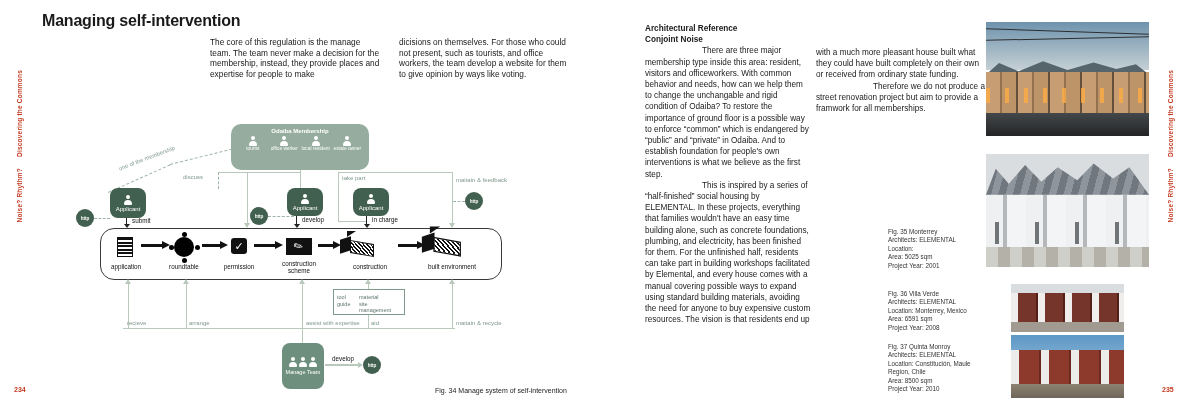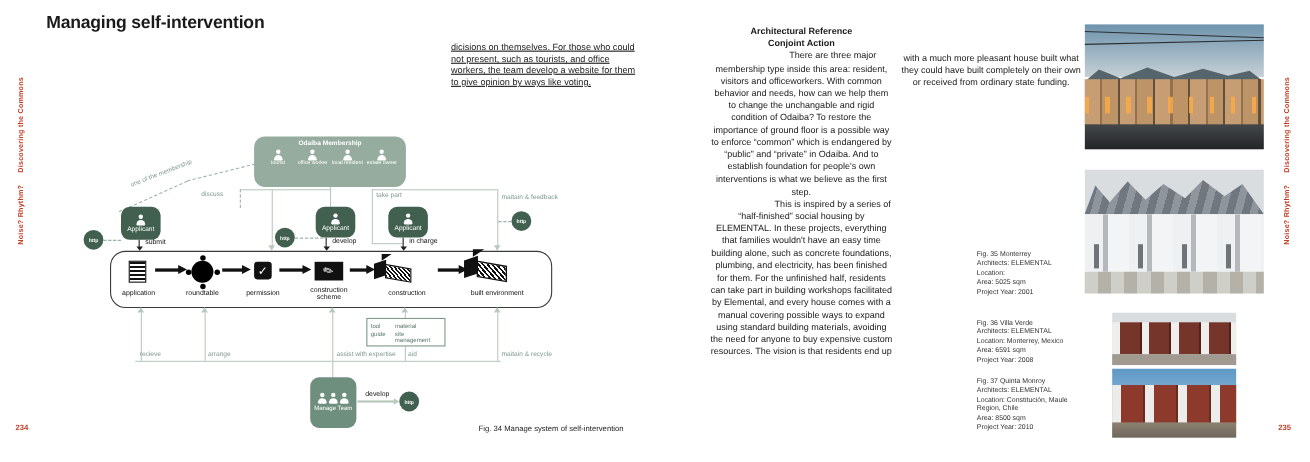--- a/index.html
+++ b/index.html
@@ -63,21 +63,21 @@
   .axon .f{position:absolute;top:-5px;left:7px;width:0;height:0;border-left:9px solid #111;border-bottom:6px solid transparent;}
   .toolbox{position:absolute;left:333px;top:289px;width:72px;height:26px;border:1px solid #7f998b;background:#fff;
            font-size:5.5px;color:#5d776b;padding:2px 3px;box-sizing:border-box;}
   .toolbox .trow{display:flex;margin-top:1.5px;}
   .toolbox .trow span:first-child{width:22px;}
   .team{position:absolute;left:282px;top:343px;width:42px;height:46px;background:#6f8f7e;border-radius:8px;
         color:#fff;display:flex;flex-direction:column;align-items:center;justify-content:center;gap:2px;}
   .team .tpeople{display:flex;gap:2px;}
   .team .tlabel{font-size:5.5px;text-align:center;line-height:6px;}
   
-  .rcol{position:absolute;font-size:8.2px;line-height:11.2px;text-align:center;}
+  .rcol{position:absolute;font-size:8.2px;line-height:11.2px;}
   .rcol .hd{font-weight:bold;}
   .rcol p{margin:0;}
   .rcol p.ind{text-indent:57px;}
   .figcap{position:absolute;left:888px;width:98px;font-size:6.3px;line-height:8.4px;color:#333;}
   .figcap span{display:block;}
   
   .photo{position:absolute;overflow:hidden;}
   .photo .layer{position:absolute;left:0;width:100%;}
 </style>
 </head>
@@ -87,21 +87,22 @@
 
   <div class="vtext" style="left:16px;top:70px;">Discovering the Commons</div>
   <div class="vtext" style="left:16px;top:168px;">Noise? Rhythm?</div>
   <div class="pagenum" style="left:14px;top:386px;">234</div>
 
   <div class="vtext" style="left:1167px;top:70px;">Discovering the Commons</div>
   <div class="vtext" style="left:1167px;top:168px;">Noise? Rhythm?</div>
   <div class="pagenum" style="left:1162px;top:386px;">235</div>
 
   <div class="pg-title">Managing self-intervention</div>
-  <div class="introcol" style="left:410px;width:168px;text-decoration:underline;">dicisions on themselves. For those who could not present, such as tourists, and office workers, the team develop a website for them to give opinion by ways like voting.</div>
+  <div class="introcol" style="left:210px;width:172px;">The core of this regulation is the manage team. The team never make a decision for the membership, instead, they provide places and expertise for people to make</div>
+  <div class="introcol" style="left:399px;width:168px;">dicisions on themselves. For those who could not present, such as tourists, and office workers, the team develop a website for them to give opinion by ways like voting.</div>
 
   <div>
 
     <div class="dash-h" style="left:108px;top:192px;width:68px;transform:rotate(-24deg);transform-origin:0 0;"></div>
     <div class="dash-h" style="left:170px;top:164px;width:64px;transform:rotate(-14deg);transform-origin:0 0;"></div>
     <div class="glabel" style="left:118px;top:166px;transform:rotate(-21deg);transform-origin:0 0;font-size:5.8px;">one of the membership</div>
 
     <div class="membox">
       <div class="mtitle">Odaiba Membership</div>
       <div class="mrow">
@@ -245,26 +246,27 @@
     <div class="tri rt-s" style="left:358px;top:361.5px;"></div>
     <div class="klabel" style="left:332px;top:355px;">develop</div>
     <div class="http" style="left:363px;top:356px;">http</div>
 
   </div>
 
   <div class="fig-caption" style="left:435px;top:387px;">Fig. 34 Manage system of self-intervention</div>
 
   <div class="rcol" style="left:645px;top:23px;width:167px;">
     <div class="hd">Architectural Reference</div>
-    <div class="hd">Conjoint Action</div>
+    <div class="hd">Conjoint Noise</div>
     <p class="ind">There are three major membership type inside this area: resident, visitors and officeworkers. With common behavior and needs, how can we help them to change the unchangable and rigid condition of Odaiba? To restore the importance of ground floor is a possible way to enforce “common” which is endangered by “public” and “private” in Odaiba. And to establish foundation for people's own interventions is what we believe as the first step.</p>
     <p class="ind">This is inspired by a series of “half-finished” social housing by ELEMENTAL. In these projects, everything that families wouldn't have an easy time building alone, such as concrete foundations, plumbing, and electricity, has been finished for them. For the unfinished half, residents can take part in building workshops facilitated by Elemental, and every house comes with a manual covering possible ways to expand using standard building materials, avoiding the need for anyone to buy expensive custom resources. The vision is that residents end up</p>
   </div>
   <div class="rcol" style="left:816px;top:47px;width:170px;">
     <p>with a much more pleasant house built what they could have built completely on their own or received from ordinary state funding.</p>
+    <p class="ind">Therefore we do not produce a street renovation project but aim to provide a framwork for all memberships.</p>
   </div>
 
   <div class="figcap" style="top:228px;">
     <span>Fig. 35 Monterrey</span>
     <span>Architects: ELEMENTAL</span>
     <span>Location:</span>
     <span>Area: 5025 sqm</span>
     <span>Project Year: 2001</span>
   </div>
   <div class="figcap" style="top:290px;">

